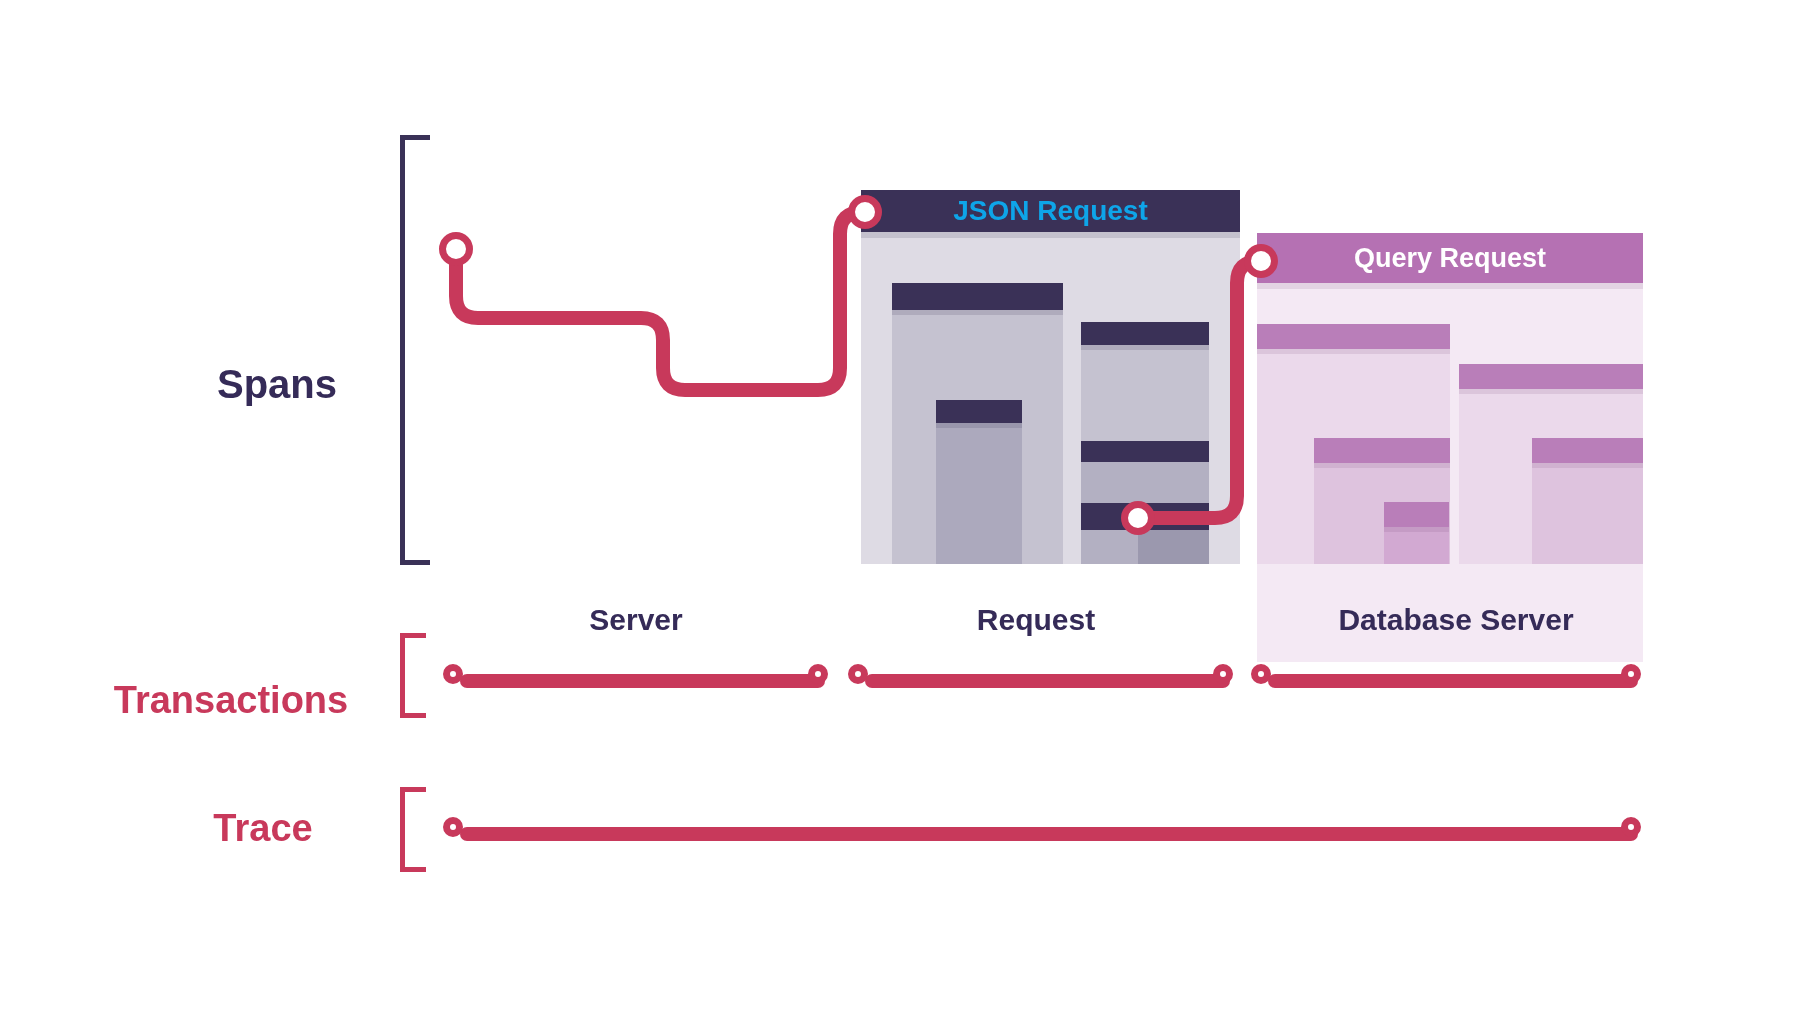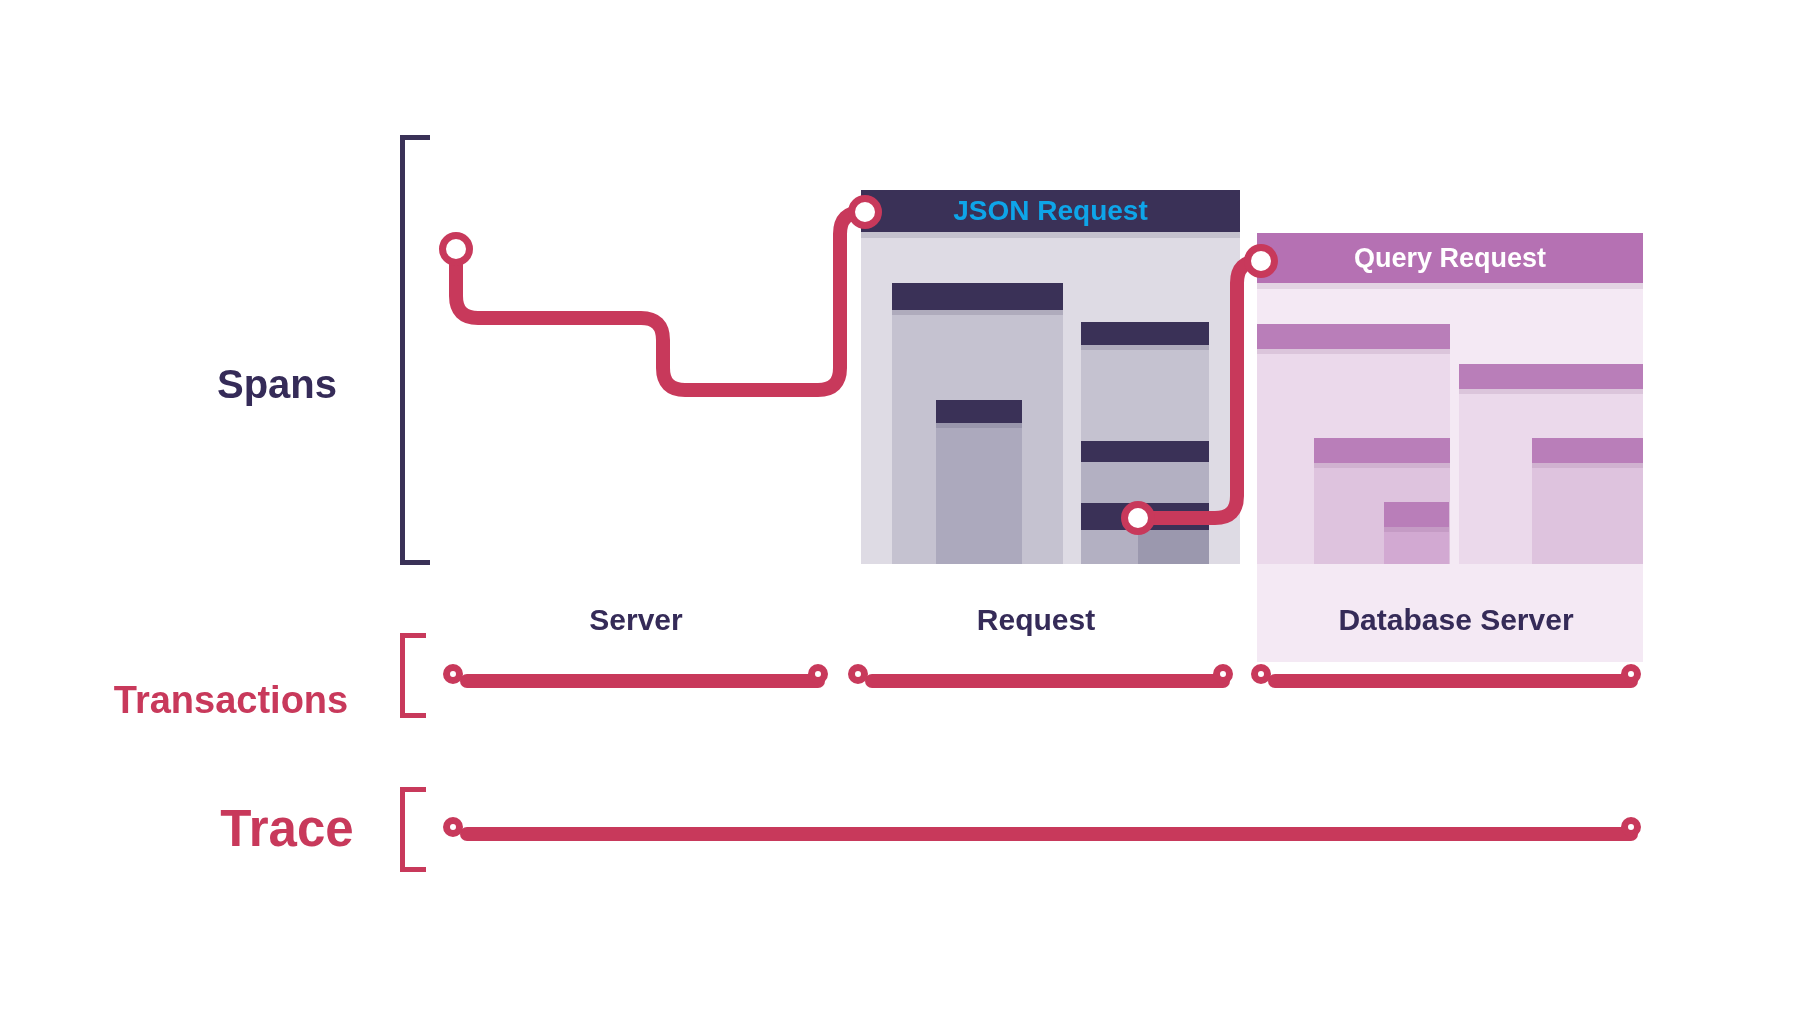--- a/index.html
+++ b/index.html
@@ -12,21 +12,21 @@
   }
   *{margin:0;padding:0;box-sizing:border-box;}
   html,body{background:#ffffff;}
   body{font-family:"Liberation Sans", sans-serif;}
   .canvas{position:relative;width:1800px;height:1031px;background:#fff;overflow:hidden;}
 
   
   .side-label{position:absolute;transform:translate(-50%,-50%);font-weight:700;white-space:nowrap;}
   .side-label.spans{left:277px;top:384px;font-size:40px;color:var(--navy-text);}
   .side-label.transactions{left:231px;top:672px;font-size:38px;color:var(--red);margin-top:28px;}
-  .side-label.trace{left:263px;top:828px;font-size:51px;color:var(--red);margin-left:24px;}
+  .side-label.trace{left:263px;top:828px;font-size:38px;color:var(--red);}
 
   
   .bracket{position:absolute;border-style:solid;border-right:none;}
   .bracket.spans-b{left:400px;top:135px;width:30px;height:430px;border-color:var(--navy);border-width:5px;}
   .bracket.tx-b{left:400px;top:633px;width:26px;height:85px;border-color:var(--red);border-width:5px;}
   .bracket.tr-b{left:400px;top:787px;width:26px;height:85px;border-color:var(--red);border-width:5px;}
 
   
   .panel{position:absolute;}
   .panel .hdr{position:absolute;left:0;top:0;right:0;display:flex;align-items:center;justify-content:center;font-weight:700;}

